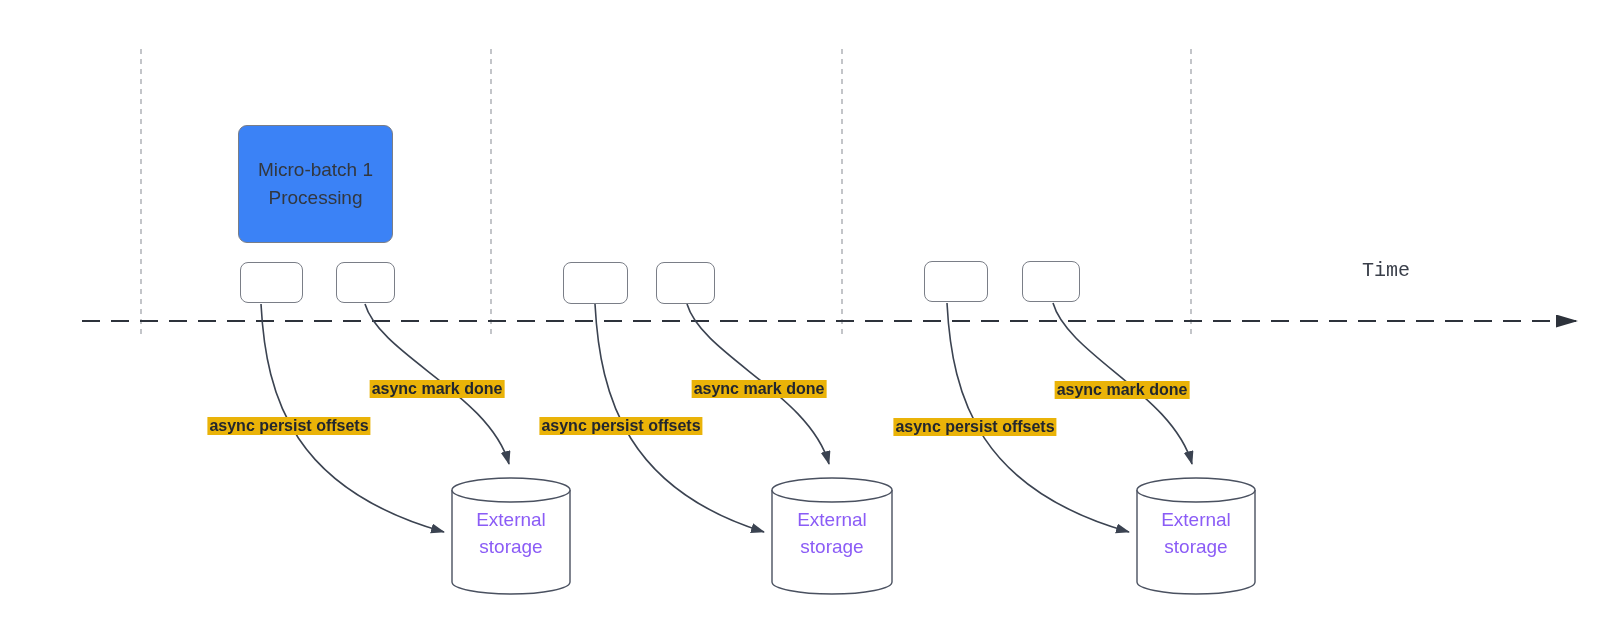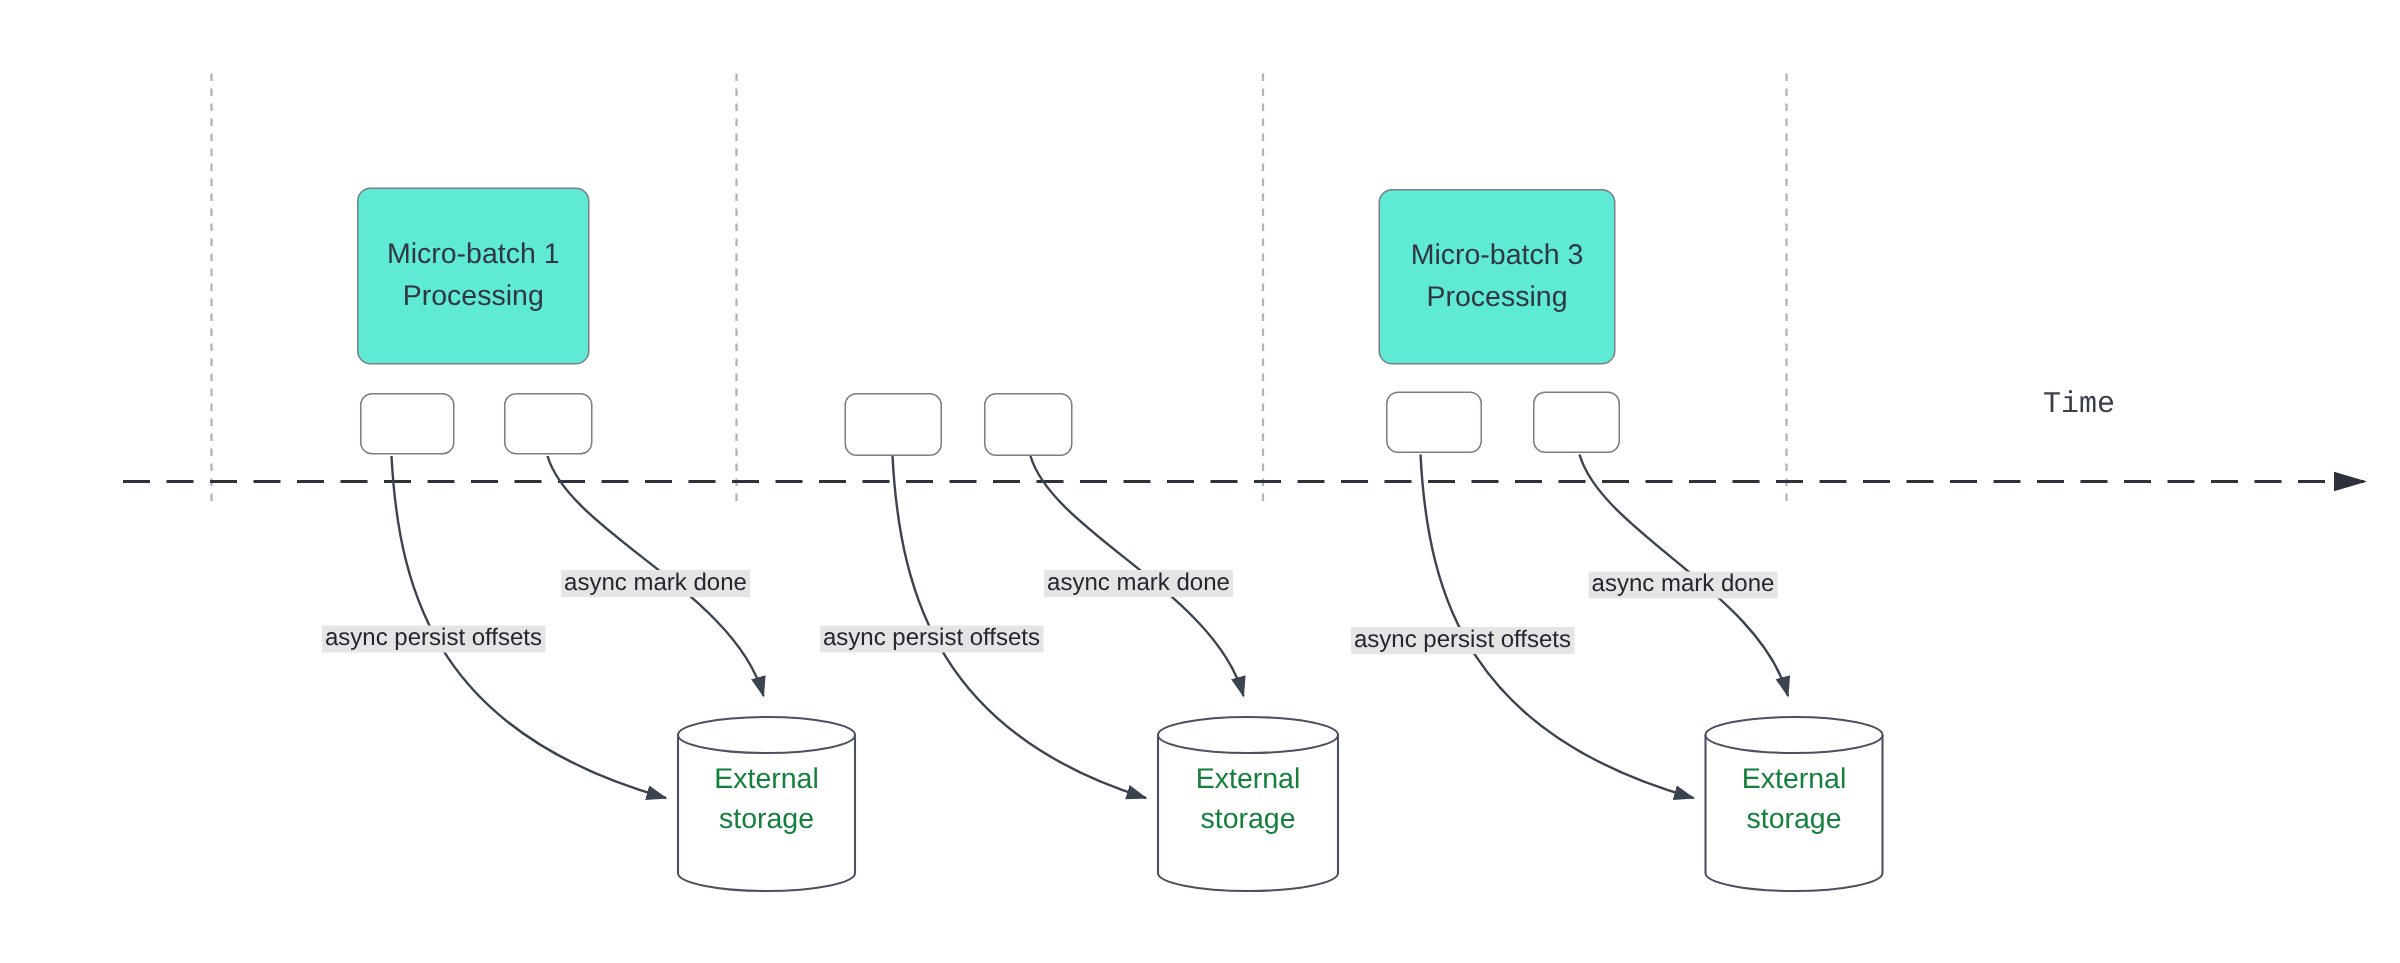--- a/index.html
+++ b/index.html
@@ -20,54 +20,54 @@
     left: 0;
     top: 0;
     width: 1600px;
     height: 642px;
   }
   .node-box {
     position: absolute;
     box-sizing: border-box;
     border: 1.4px solid #7a7e87;
     border-radius: 9px;
-    background: #5eead4;
+    background: #3b82f6;
     display: flex;
     align-items: center;
     justify-content: center;
     text-align: center;
     font-size: 19px;
     line-height: 28px;
     color: #32373f;
   }
   .task-box {
     position: absolute;
     box-sizing: border-box;
     border: 1.4px solid #7a7e87;
     border-radius: 8px;
     background: #ffffff;
   }
   .edge-label {
     position: absolute;
     transform: translate(-50%, -50%);
-    background: #e5e5e5;
+    background: #eab308;
     padding: 0 2px;
     font-size: 16px;
-    font-weight: normal;
+    font-weight: bold;
     color: #22262e;
     white-space: nowrap;
   }
   .storage-label {
     position: absolute;
     transform: translate(-50%, -50%);
     width: 110px;
     text-align: center;
     font-size: 19px;
     line-height: 27px;
-    color: #15803d;
+    color: #8b5cf6;
   }
   .time-label {
     position: absolute;
     transform: translate(-50%, -50%);
     font-size: 20px;
     color: #3a3f4a;
     white-space: nowrap;
   }
 </style>
 </head>
@@ -113,23 +113,20 @@
 
     <g>
       <path d="M 1137 490 L 1137 582 A 59 12 0 0 0 1255 582 L 1255 490" fill="#ffffff" stroke="#4a5160" stroke-width="1.4"></path>
       <ellipse cx="1196" cy="490" rx="59" ry="12" fill="#ffffff" stroke="#4a5160" stroke-width="1.4"></ellipse>
     </g>
   </svg>
 
   <div class="node-box" style="left:238px; top:125px; width:155px; height:118px;">
     <span>Micro-batch 1 Processing</span>
   </div>
-  <div class="node-box" style="left:919px; top:126px; width:158px; height:117px;">
-    <span>Micro-batch 3 Processing</span>
-  </div>
 
   <div class="task-box" style="left:240px; top:262px; width:63px; height:41px;"></div>
   <div class="task-box" style="left:336px; top:262px; width:59px; height:41px;"></div>
   <div class="task-box" style="left:563px; top:262px; width:65px; height:42px;"></div>
   <div class="task-box" style="left:656px; top:262px; width:59px; height:42px;"></div>
   <div class="task-box" style="left:924px; top:261px; width:64px; height:41px;"></div>
   <div class="task-box" style="left:1022px; top:261px; width:58px; height:41px;"></div>
 
   <div class="edge-label" style="left:289px; top:426px;">async persist offsets</div>
   <div class="edge-label" style="left:437px; top:389px;">async mark done</div>

